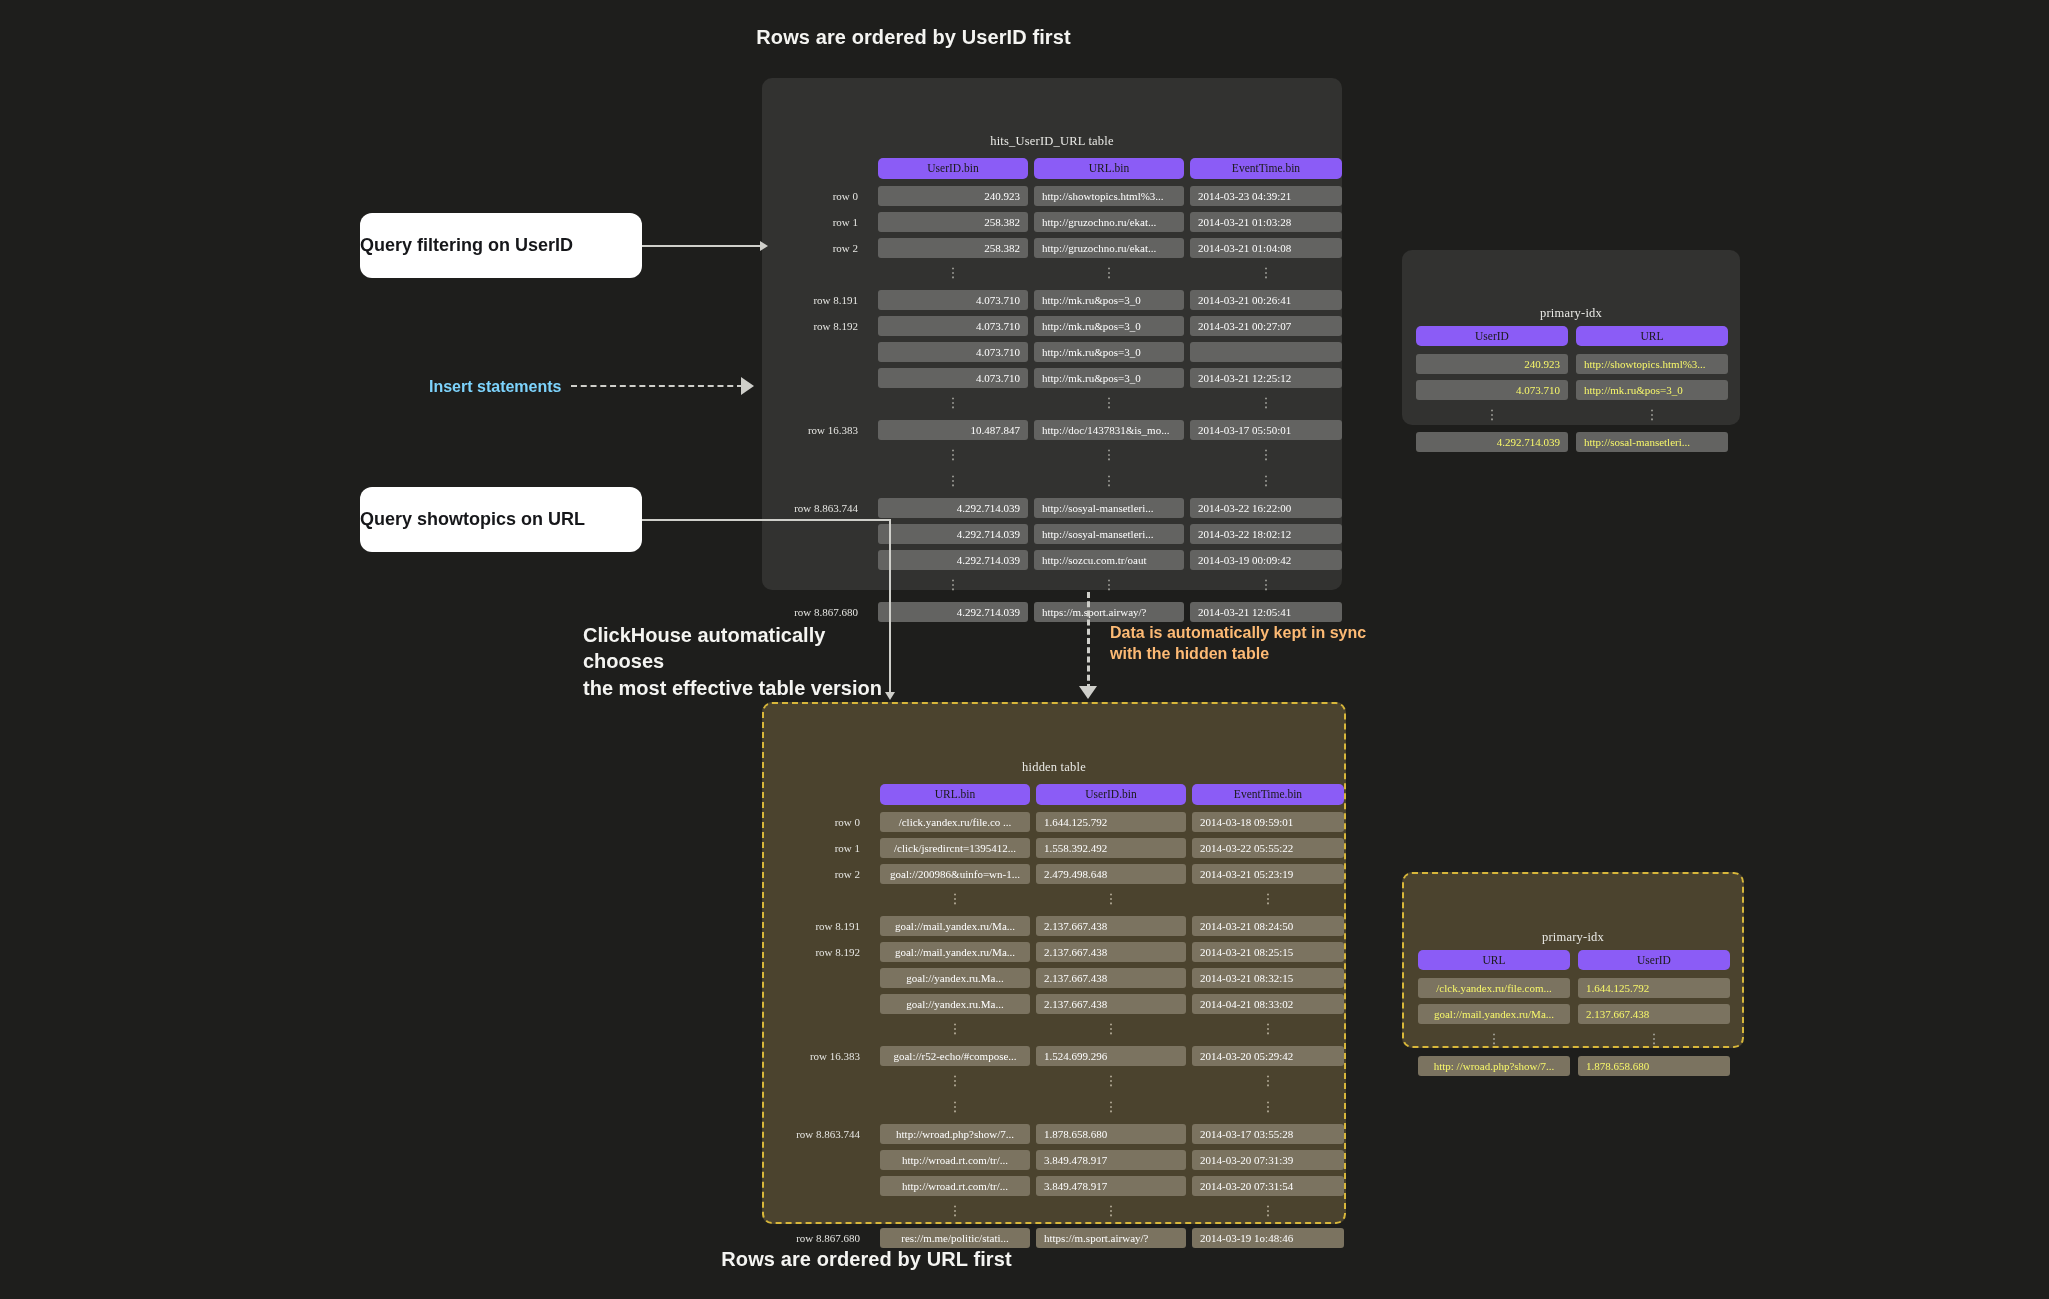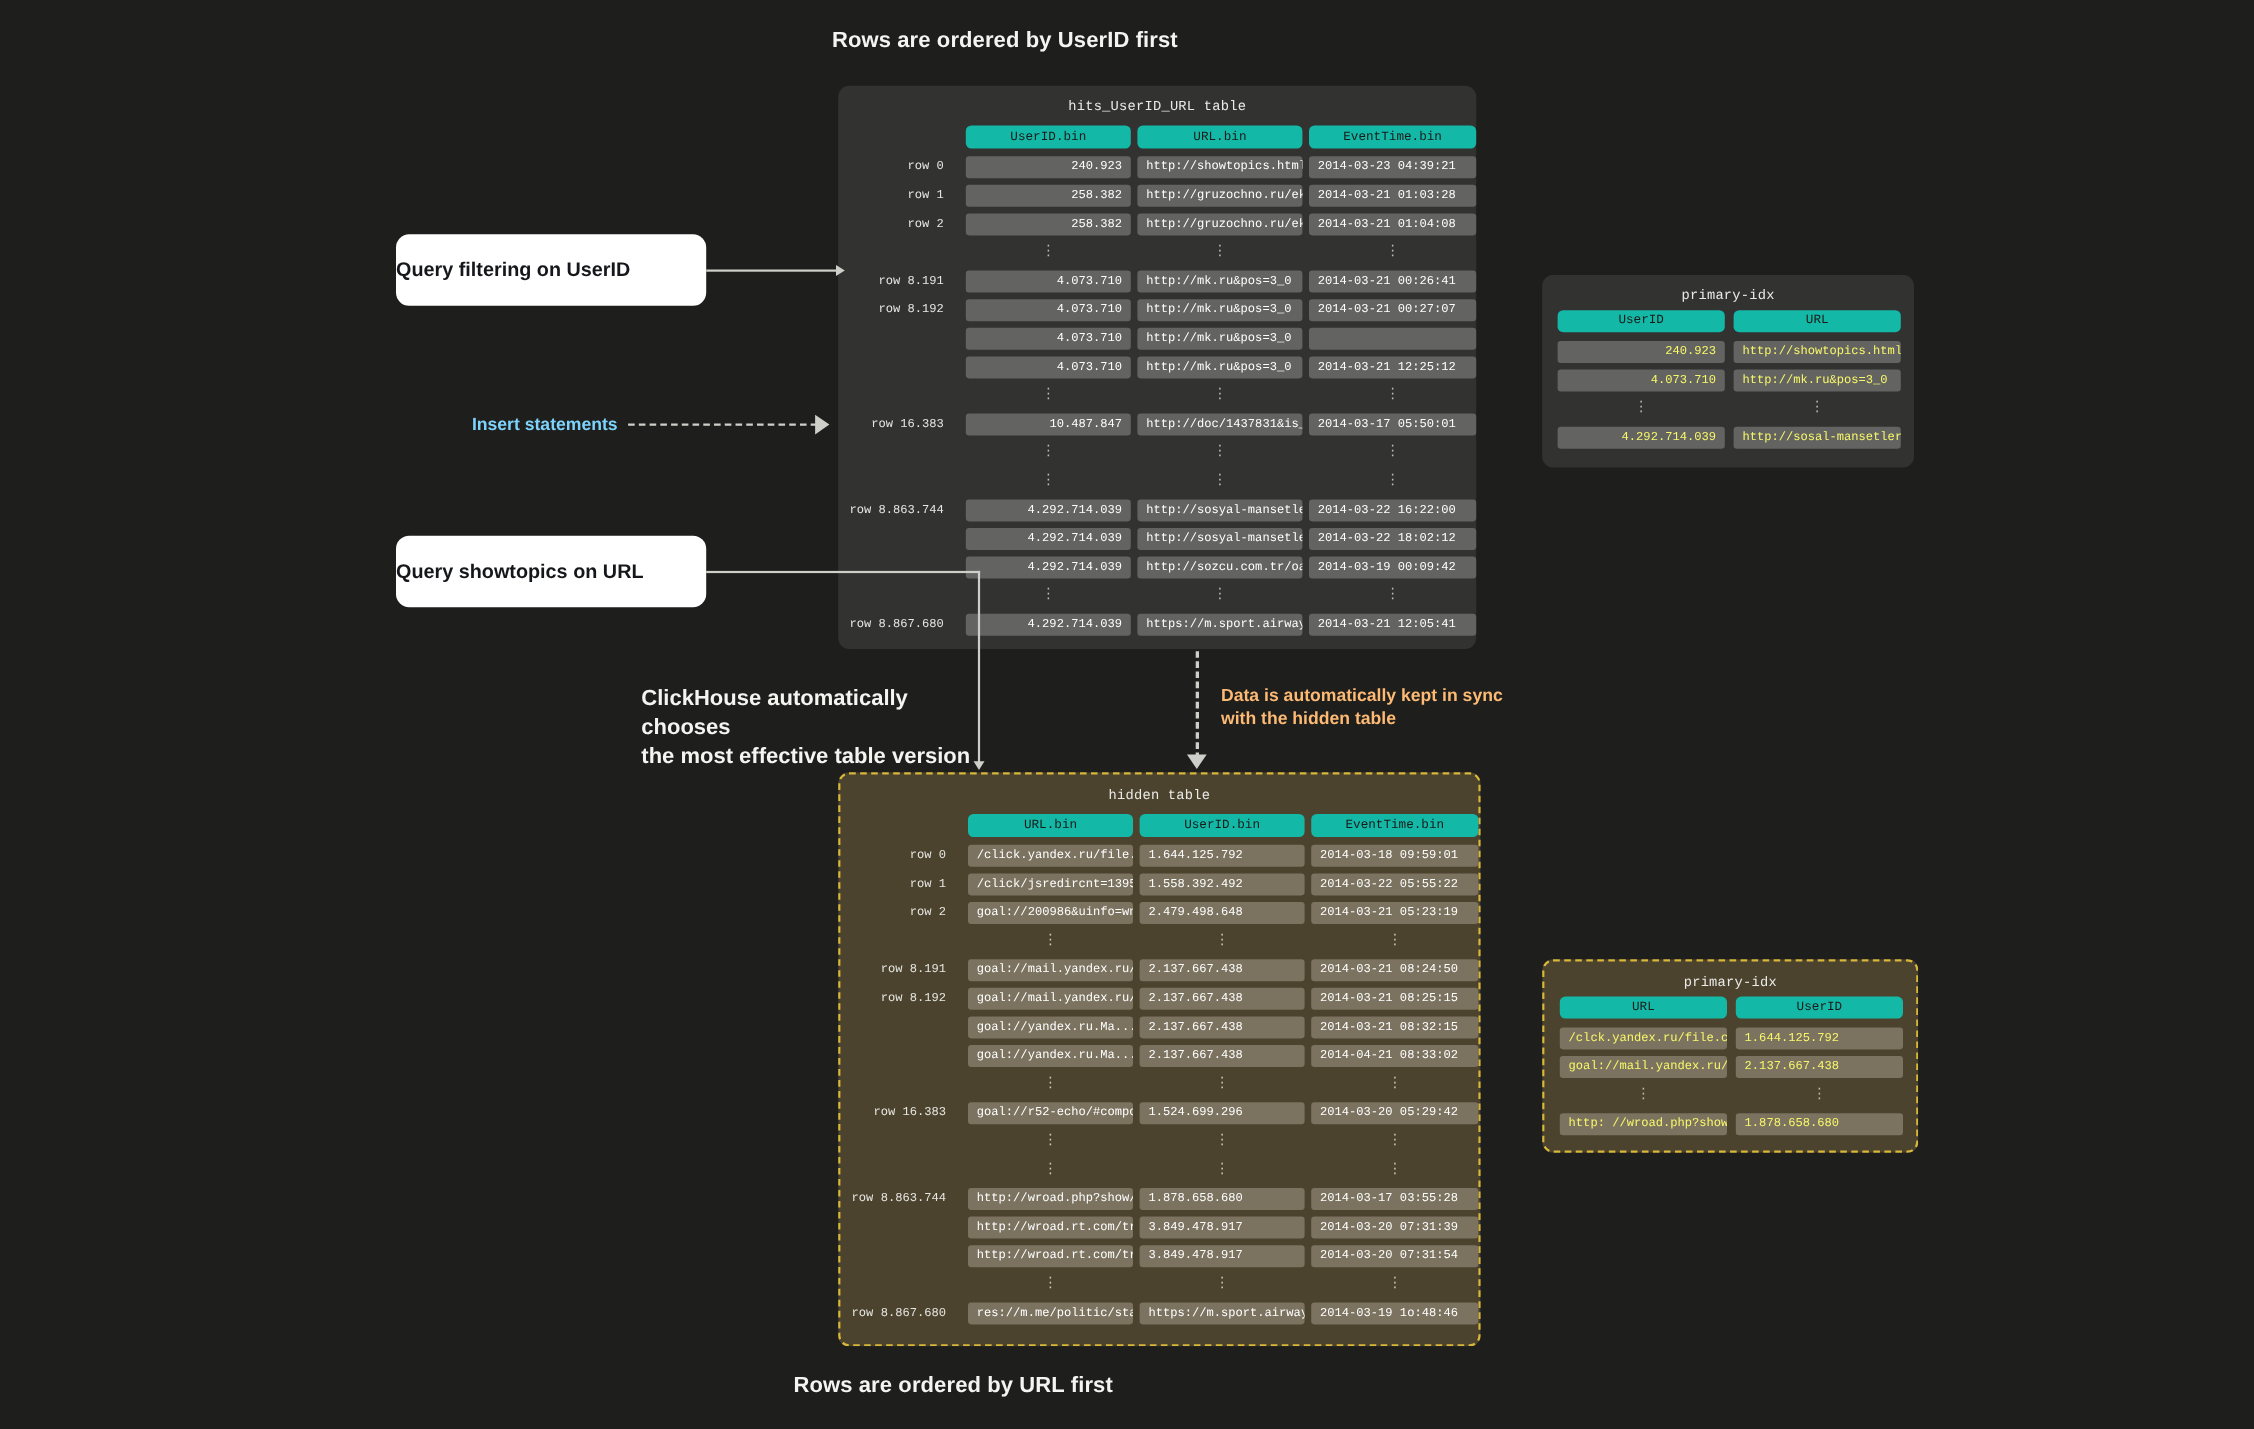--- a/index.html
+++ b/index.html
@@ -1,21 +1,21 @@
 <!DOCTYPE html>
 <html><head>
 <meta charset="utf-8">
 <style>
   html,body{margin:0;padding:0;background:#1e1e1c;}
   body{
     width:2049px;height:1299px;position:relative;overflow:hidden;
     font-family:"Liberation Sans",sans-serif;
     color:#f2f2ef;
   }
-  .mono{font-family:Liberation Mono, monospace;}
+  .mono{font-family:Liberation Serif, serif;margin-top:44px;}
 
   
   .doc-title{
     position:absolute;left:0;width:1827px;text-align:center;
     font-size:20px;font-weight:bold;color:#f4f4f1;letter-spacing:.1px;
   }
   #title-top{top:26px;}
   #title-bottom{top:1248px;}
   #title-bottom .inner{display:inline-block;transform:translateX(-47px);}
 
@@ -48,21 +48,21 @@
     overflow:hidden;white-space:nowrap;
     padding:0 8px;box-sizing:border-box;
   }
   
   .c0{left:116px;width:150px;}
   .c1{left:272px;width:150px;}
   .c2{left:428px;width:152px;}
 
   
   .hdr{
-    background:#14b8a6;color:#1a1a18;text-align:center;
+    background:#8b5cf6;color:#1a1a18;text-align:center;
     font-size:11.5px;height:21px;line-height:21px;top:2px;
     border-radius:5px;font-weight:400;
   }
   .hrow{height:27px;}
 
   
   #panel-main .cell.body{background:#636361;color:#ffffff;}
   #panel-main .cell.body.num{text-align:right;}
   #panel-main .cell.body.empty{color:transparent;}
 

